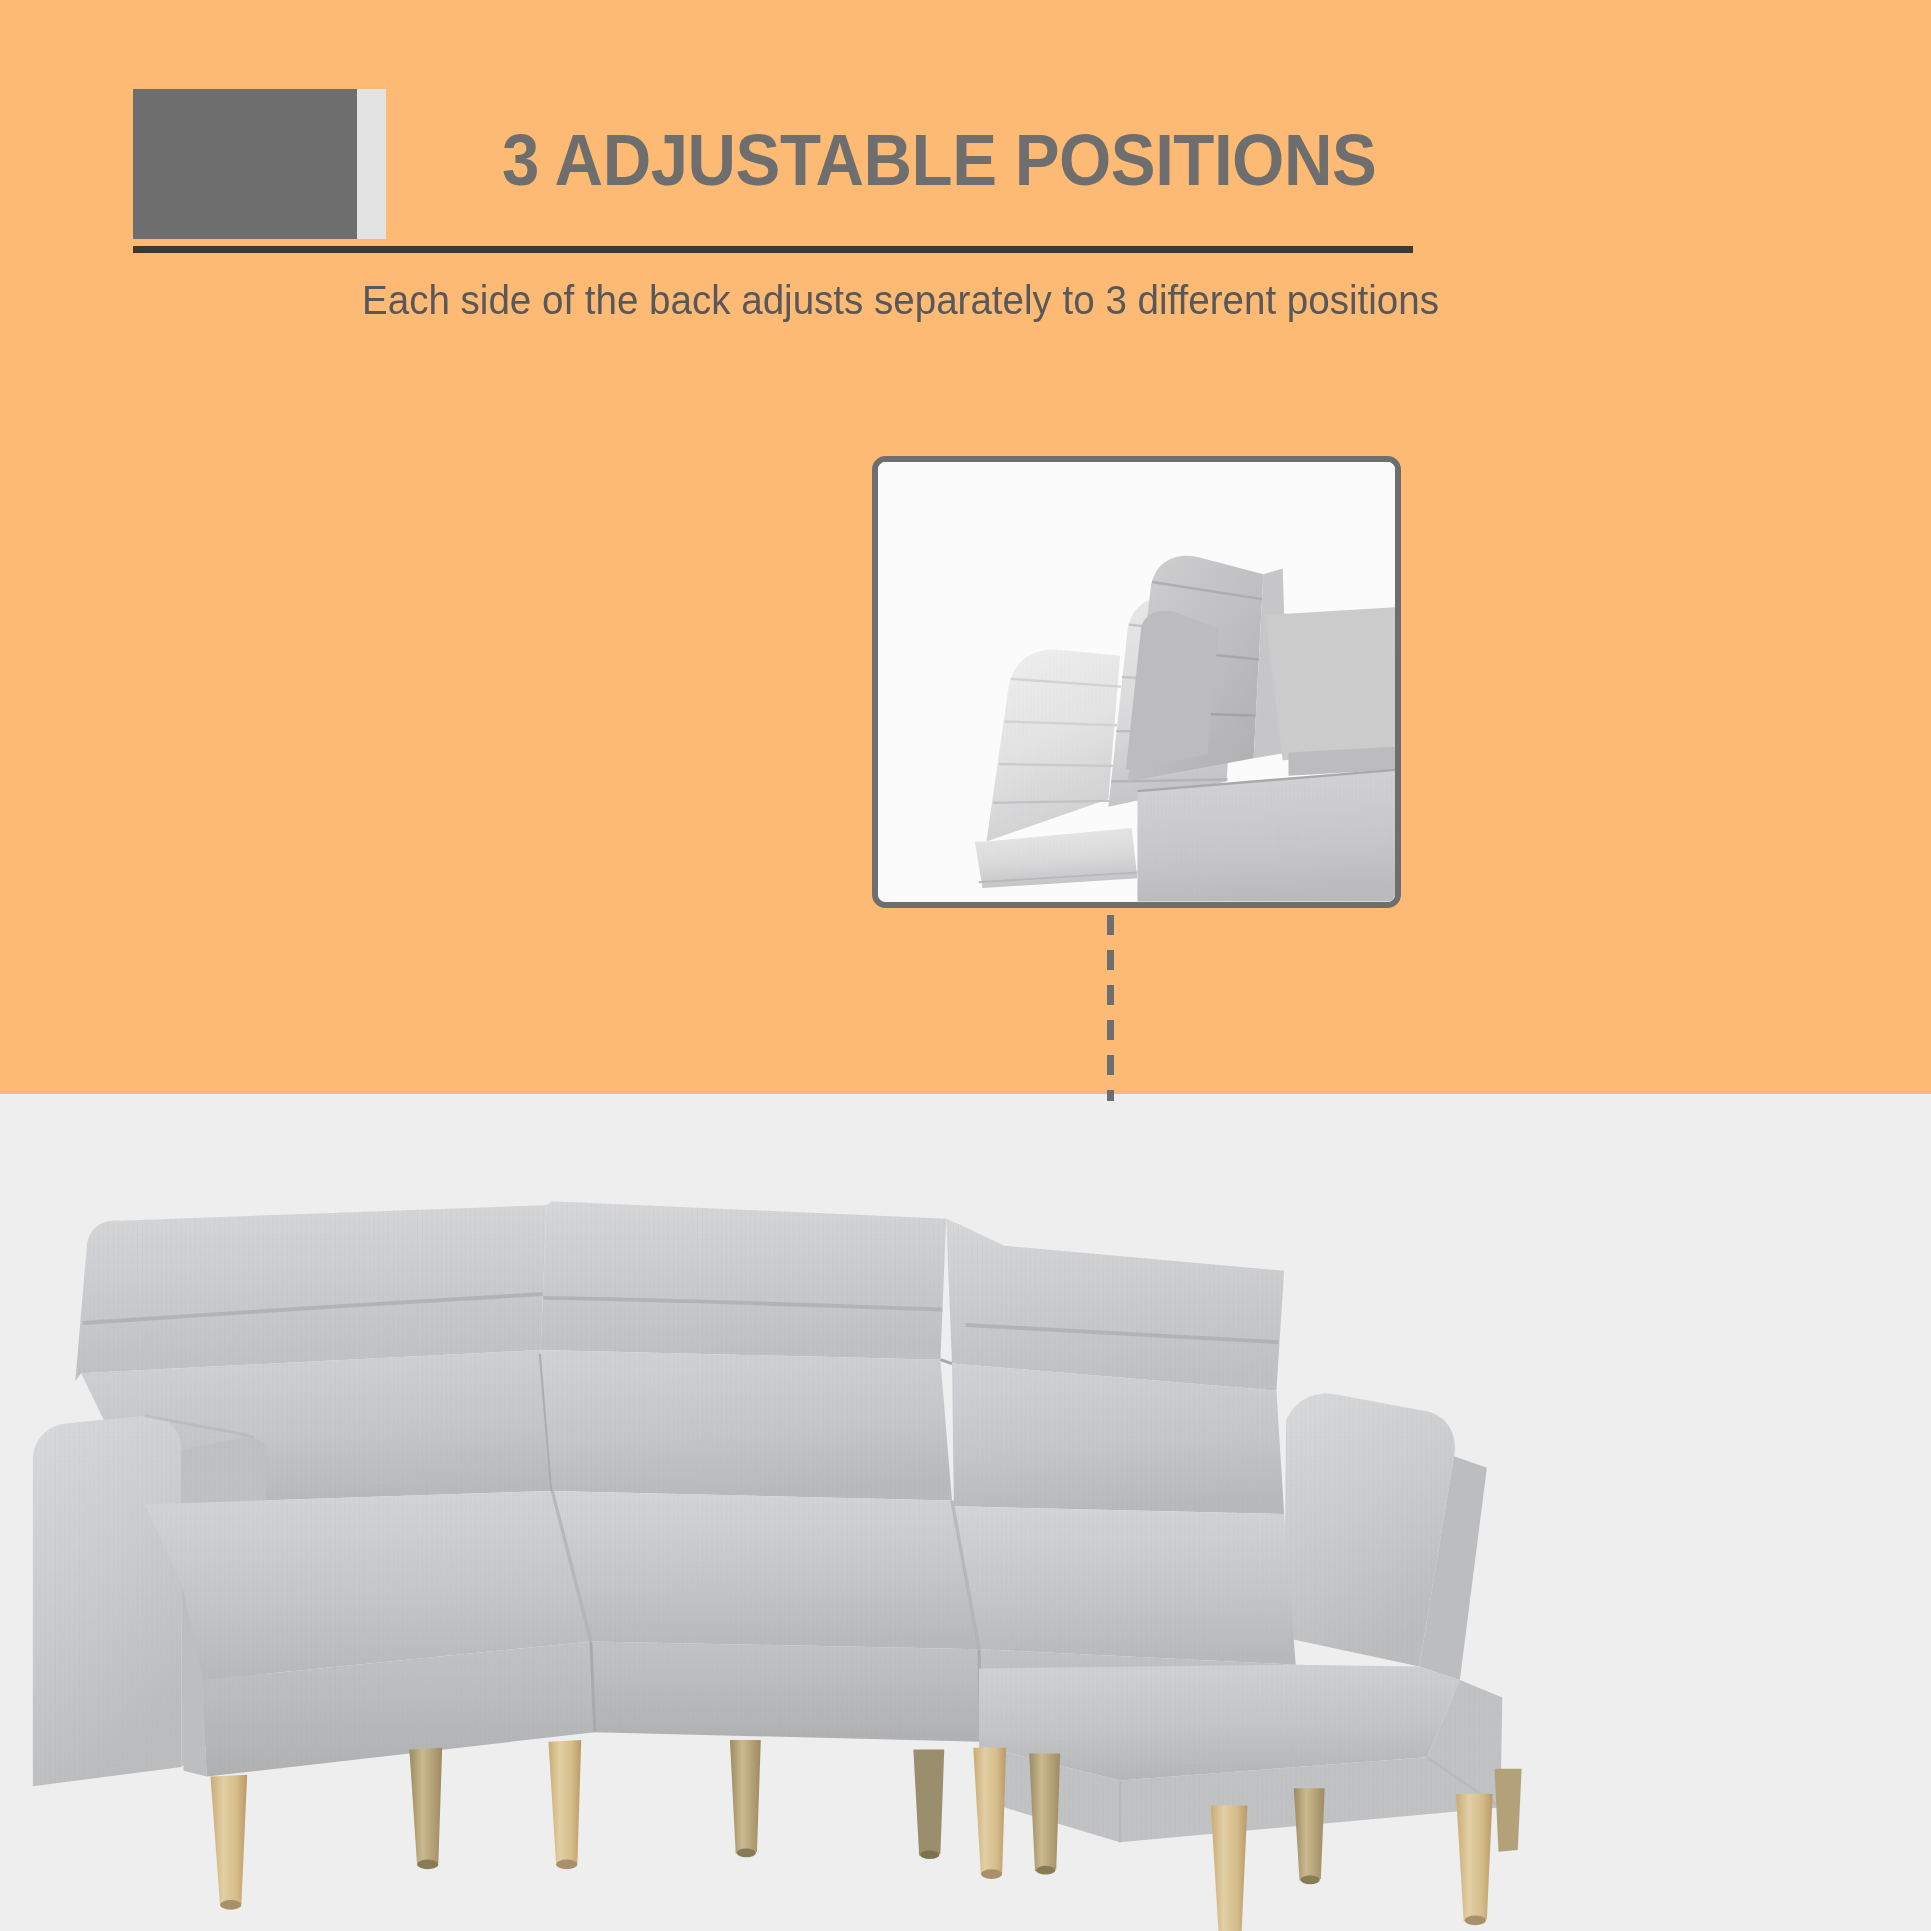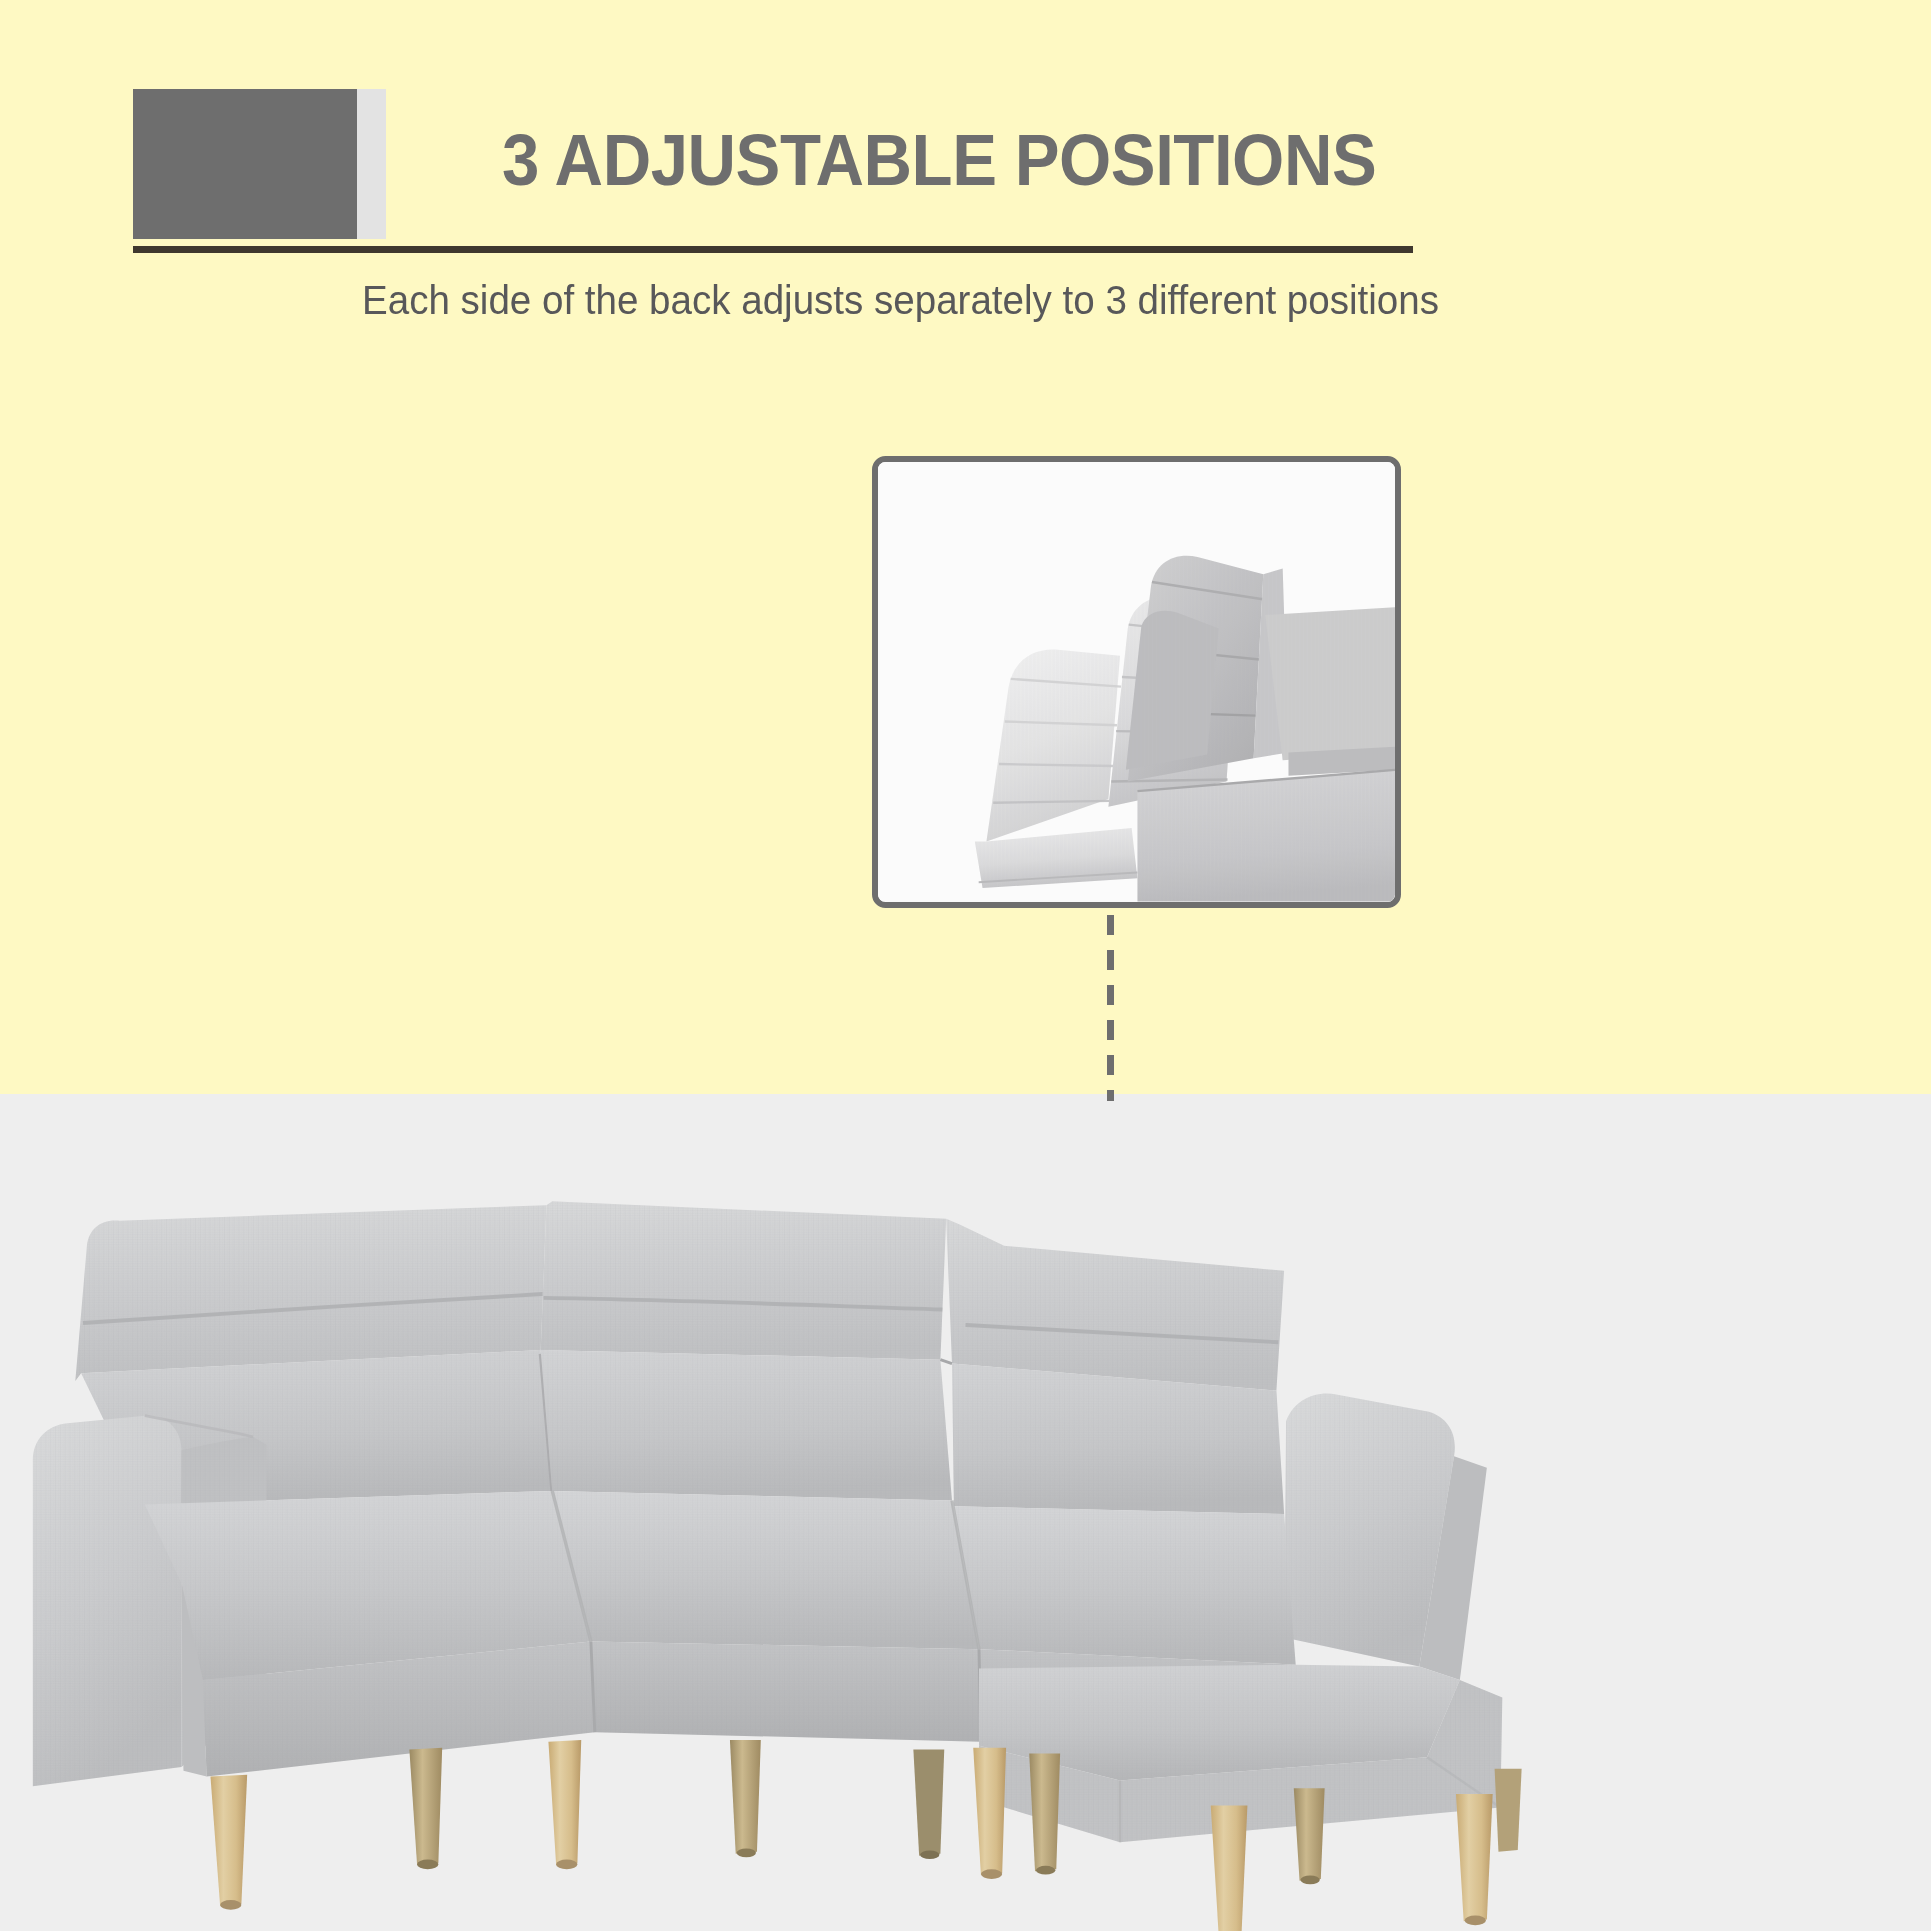--- a/index.html
+++ b/index.html
@@ -5,21 +5,21 @@
   * { box-sizing: border-box; margin: 0; padding: 0; }
   html, body {
     width: 1931px; height: 1931px;
     background: #ffffff;
     font-family: "Liberation Sans", "DejaVu Sans", sans-serif;
     overflow: hidden;
   }
   #stage {
     position: relative;
     width: 1931px; height: 1931px;
-    background: #fef9c3;
+    background: #fdba74;
   }
 
   
   .lower-band {
     position: absolute;
     left: 0; top: 1094px;
     width: 1931px; height: 837px;
     background: #eeeeee;
   }
 

